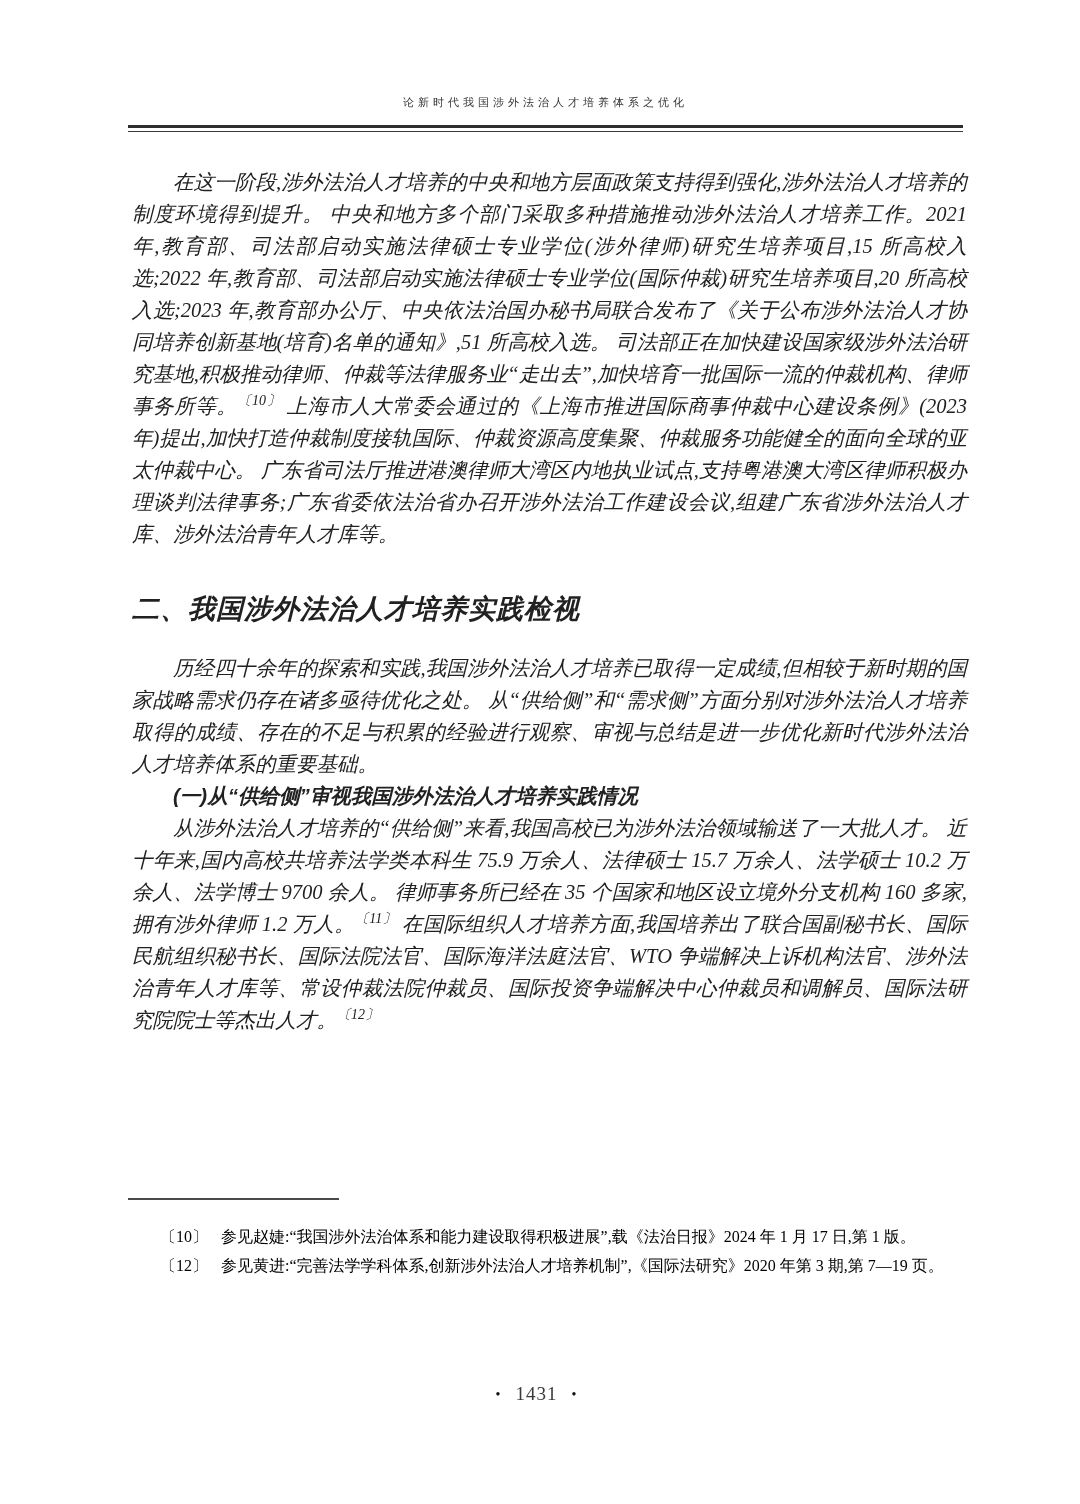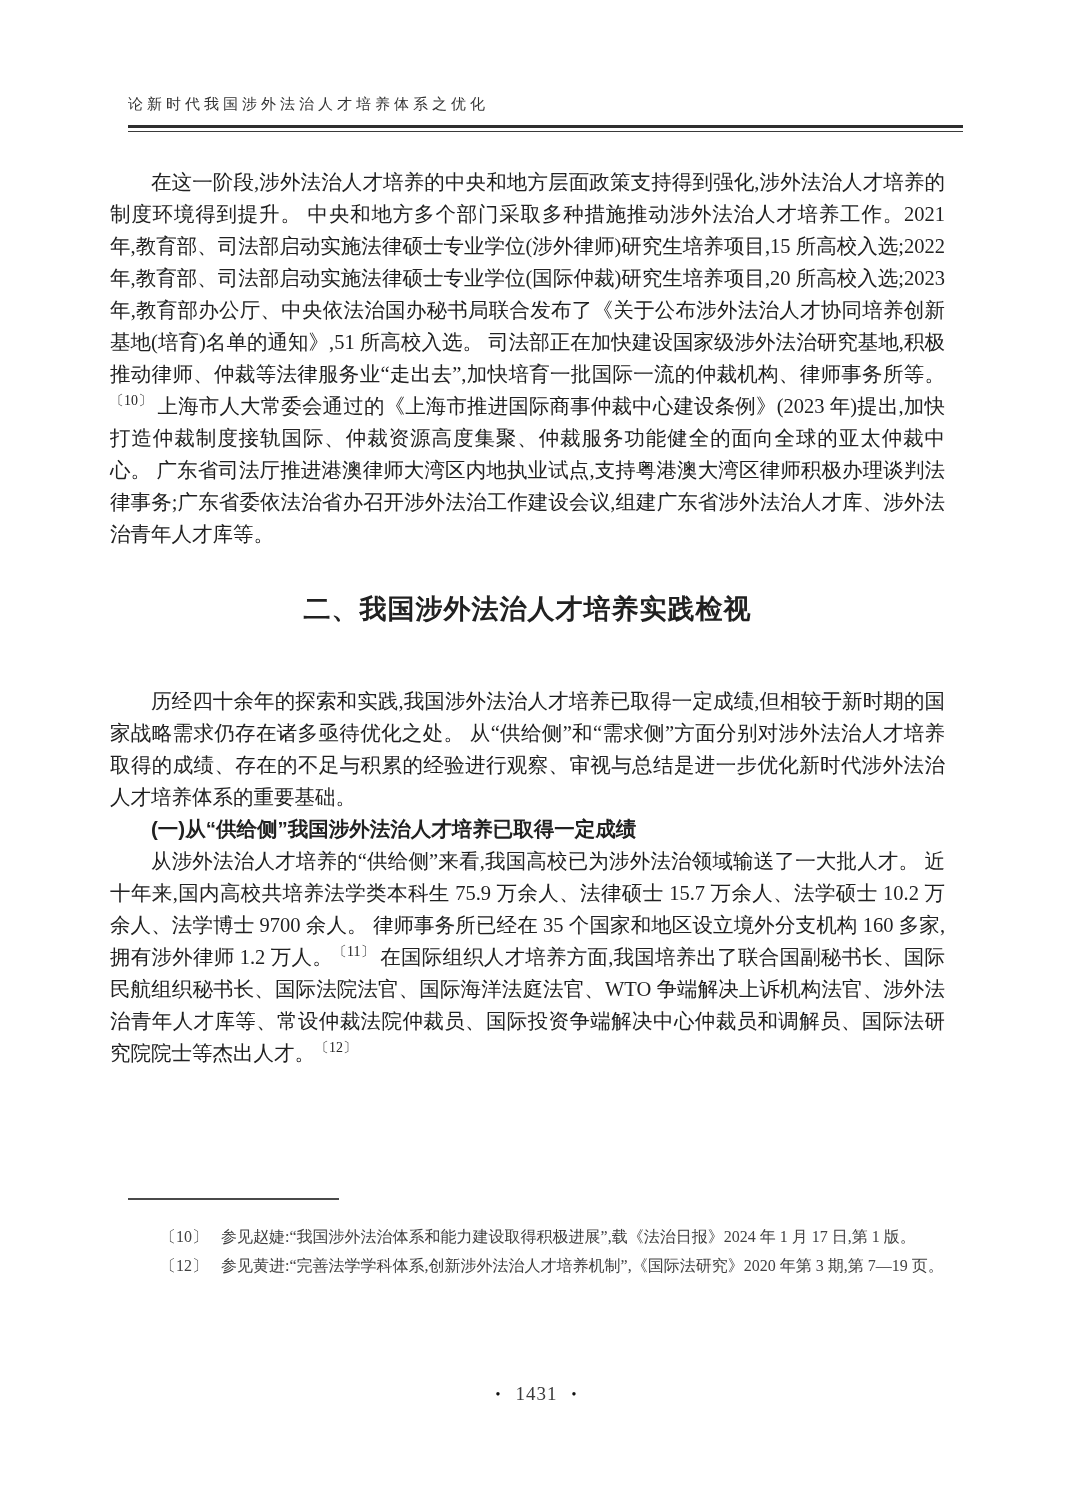--- a/index.html
+++ b/index.html
@@ -7,57 +7,58 @@
   .page {
     position:relative;
     width:1080px; height:1504px;
     background:#ffffff;
     font-family:"Liberation Serif","DejaVu Serif",serif;
     color:#212121;
     overflow:hidden;
   }
   .running-header {
     position:absolute; top:95px; left:128px; width:835px;
-    text-align:left;
-    font-size:15px; letter-spacing:4px; color:#333333;
+    text-align:center;
+    font-size:11px; letter-spacing:4px; color:#333333;
     white-space:nowrap;
   }
   .header-rule {
     position:absolute; top:125px; left:128px; width:835px;
     height:7px;
     border-top:3px solid #2e2e2e;
     border-bottom:1px solid #3a3a3a;
   }
   .article {
-    position:absolute; top:166px; left:110px; width:835px;
+    position:absolute; top:166px; left:132px; width:835px;
     font-size:20.5px; line-height:32px;
     text-align:justify;
+    font-style:italic;
   }
   .para { text-indent:2em; }
   .para sup {
     font-size:0.68em;
     vertical-align:super;
     line-height:0;
   }
   .section-heading {
     font-size:27px; font-weight:600;
-    text-align:center; text-indent:0;
+    text-align:left; text-indent:0;
     line-height:38px;
     letter-spacing:1px;
-    margin:40px 0 57px 0;
+    margin:40px 0 24px 0;
   }
   .subsection-heading {
     font-size:20.5px; font-weight:700;
     text-indent:2em; line-height:32px;
     font-family:"Liberation Sans","DejaVu Sans",sans-serif;
   }
   .footnotes {
     position:absolute; top:1198px; left:128px; width:835px;
     font-size:16px; line-height:29px;
-    text-align:justify; color:#404040;
+    text-align:justify; color:#000000;
   }
   .footnote-rule {
     width:211px; height:2px;
     background:#4a4a4a;
     margin-bottom:22px;
   }
   .footnote { text-indent:2em; }
   .fn-marker { margin-right:13px; }
   .page-number {
     position:absolute; top:1383px; left:128px; width:835px;
@@ -76,21 +77,21 @@
   <div class="running-header">
     <span>论新时代我国涉外法治人才培养体系之优化</span>
   </div>
 
   <div class="header-rule"></div>
 
   <div class="article">
     <p class="para"><span>在这一阶段,涉外法治人才培养的中央和地方层面政策支持得到强化,涉外法治人才培养的制度环境得到提升。 中央和地方多个部门采取多种措施推动涉外法治人才培养工作。2021 年,教育部、司法部启动实施法律硕士专业学位(涉外律师)研究生培养项目,15 所高校入选;2022 年,教育部、司法部启动实施法律硕士专业学位(国际仲裁)研究生培养项目,20 所高校入选;2023 年,教育部办公厅、中央依法治国办秘书局联合发布了《关于公布涉外法治人才协同培养创新基地(培育)名单的通知》,51 所高校入选。 司法部正在加快建设国家级涉外法治研究基地,积极推动律师、仲裁等法律服务业“走出去”,加快培育一批国际一流的仲裁机构、律师事务所等。</span><sup>〔10〕</sup><span> 上海市人大常委会通过的《上海市推进国际商事仲裁中心建设条例》(2023 年)提出,加快打造仲裁制度接轨国际、仲裁资源高度集聚、仲裁服务功能健全的面向全球的亚太仲裁中心。 广东省司法厅推进港澳律师大湾区内地执业试点,支持粤港澳大湾区律师积极办理谈判法律事务;广东省委依法治省办召开涉外法治工作建设会议,组建广东省涉外法治人才库、涉外法治青年人才库等。</span></p>
     <h2 class="section-heading">二、我国涉外法治人才培养实践检视</h2>
     <p class="para"><span>历经四十余年的探索和实践,我国涉外法治人才培养已取得一定成绩,但相较于新时期的国家战略需求仍存在诸多亟待优化之处。 从“供给侧”和“需求侧”方面分别对涉外法治人才培养取得的成绩、存在的不足与积累的经验进行观察、审视与总结是进一步优化新时代涉外法治人才培养体系的重要基础。</span></p>
-    <h3 class="subsection-heading">(一)从“供给侧”我国涉外法治人才培养已取得一定成绩</h3>
+    <h3 class="subsection-heading">(一)从“供给侧”审视我国涉外法治人才培养实践情况</h3>
     <p class="para"><span>从涉外法治人才培养的“供给侧”来看,我国高校已为涉外法治领域输送了一大批人才。 近十年来,国内高校共培养法学类本科生 75.9 万余人、法律硕士 15.7 万余人、法学硕士 10.2 万余人、法学博士 9700 余人。 律师事务所已经在 35 个国家和地区设立境外分支机构 160 多家,拥有涉外律师 1.2 万人。</span><sup>〔11〕</sup><span> 在国际组织人才培养方面,我国培养出了联合国副秘书长、国际民航组织秘书长、国际法院法官、国际海洋法庭法官、WTO 争端解决上诉机构法官、涉外法治青年人才库等、常设仲裁法院仲裁员、国际投资争端解决中心仲裁员和调解员、国际法研究院院士等杰出人才。</span><sup>〔12〕</sup></p>
   </div>
 
   <div class="footnotes">
     <div class="footnote-rule"></div>
     <p class="footnote">
       <span class="fn-marker">〔10〕</span><span>参见赵婕:“我国涉外法治体系和能力建设取得积极进展”,载《法治日报》2024 年 1 月 17 日,第 1 版。</span>
     </p>
     <p class="footnote">
       <span class="fn-marker">〔12〕</span><span>参见黄进:“完善法学学科体系,创新涉外法治人才培养机制”,《国际法研究》2020 年第 3 期,第 7—19 页。</span>

